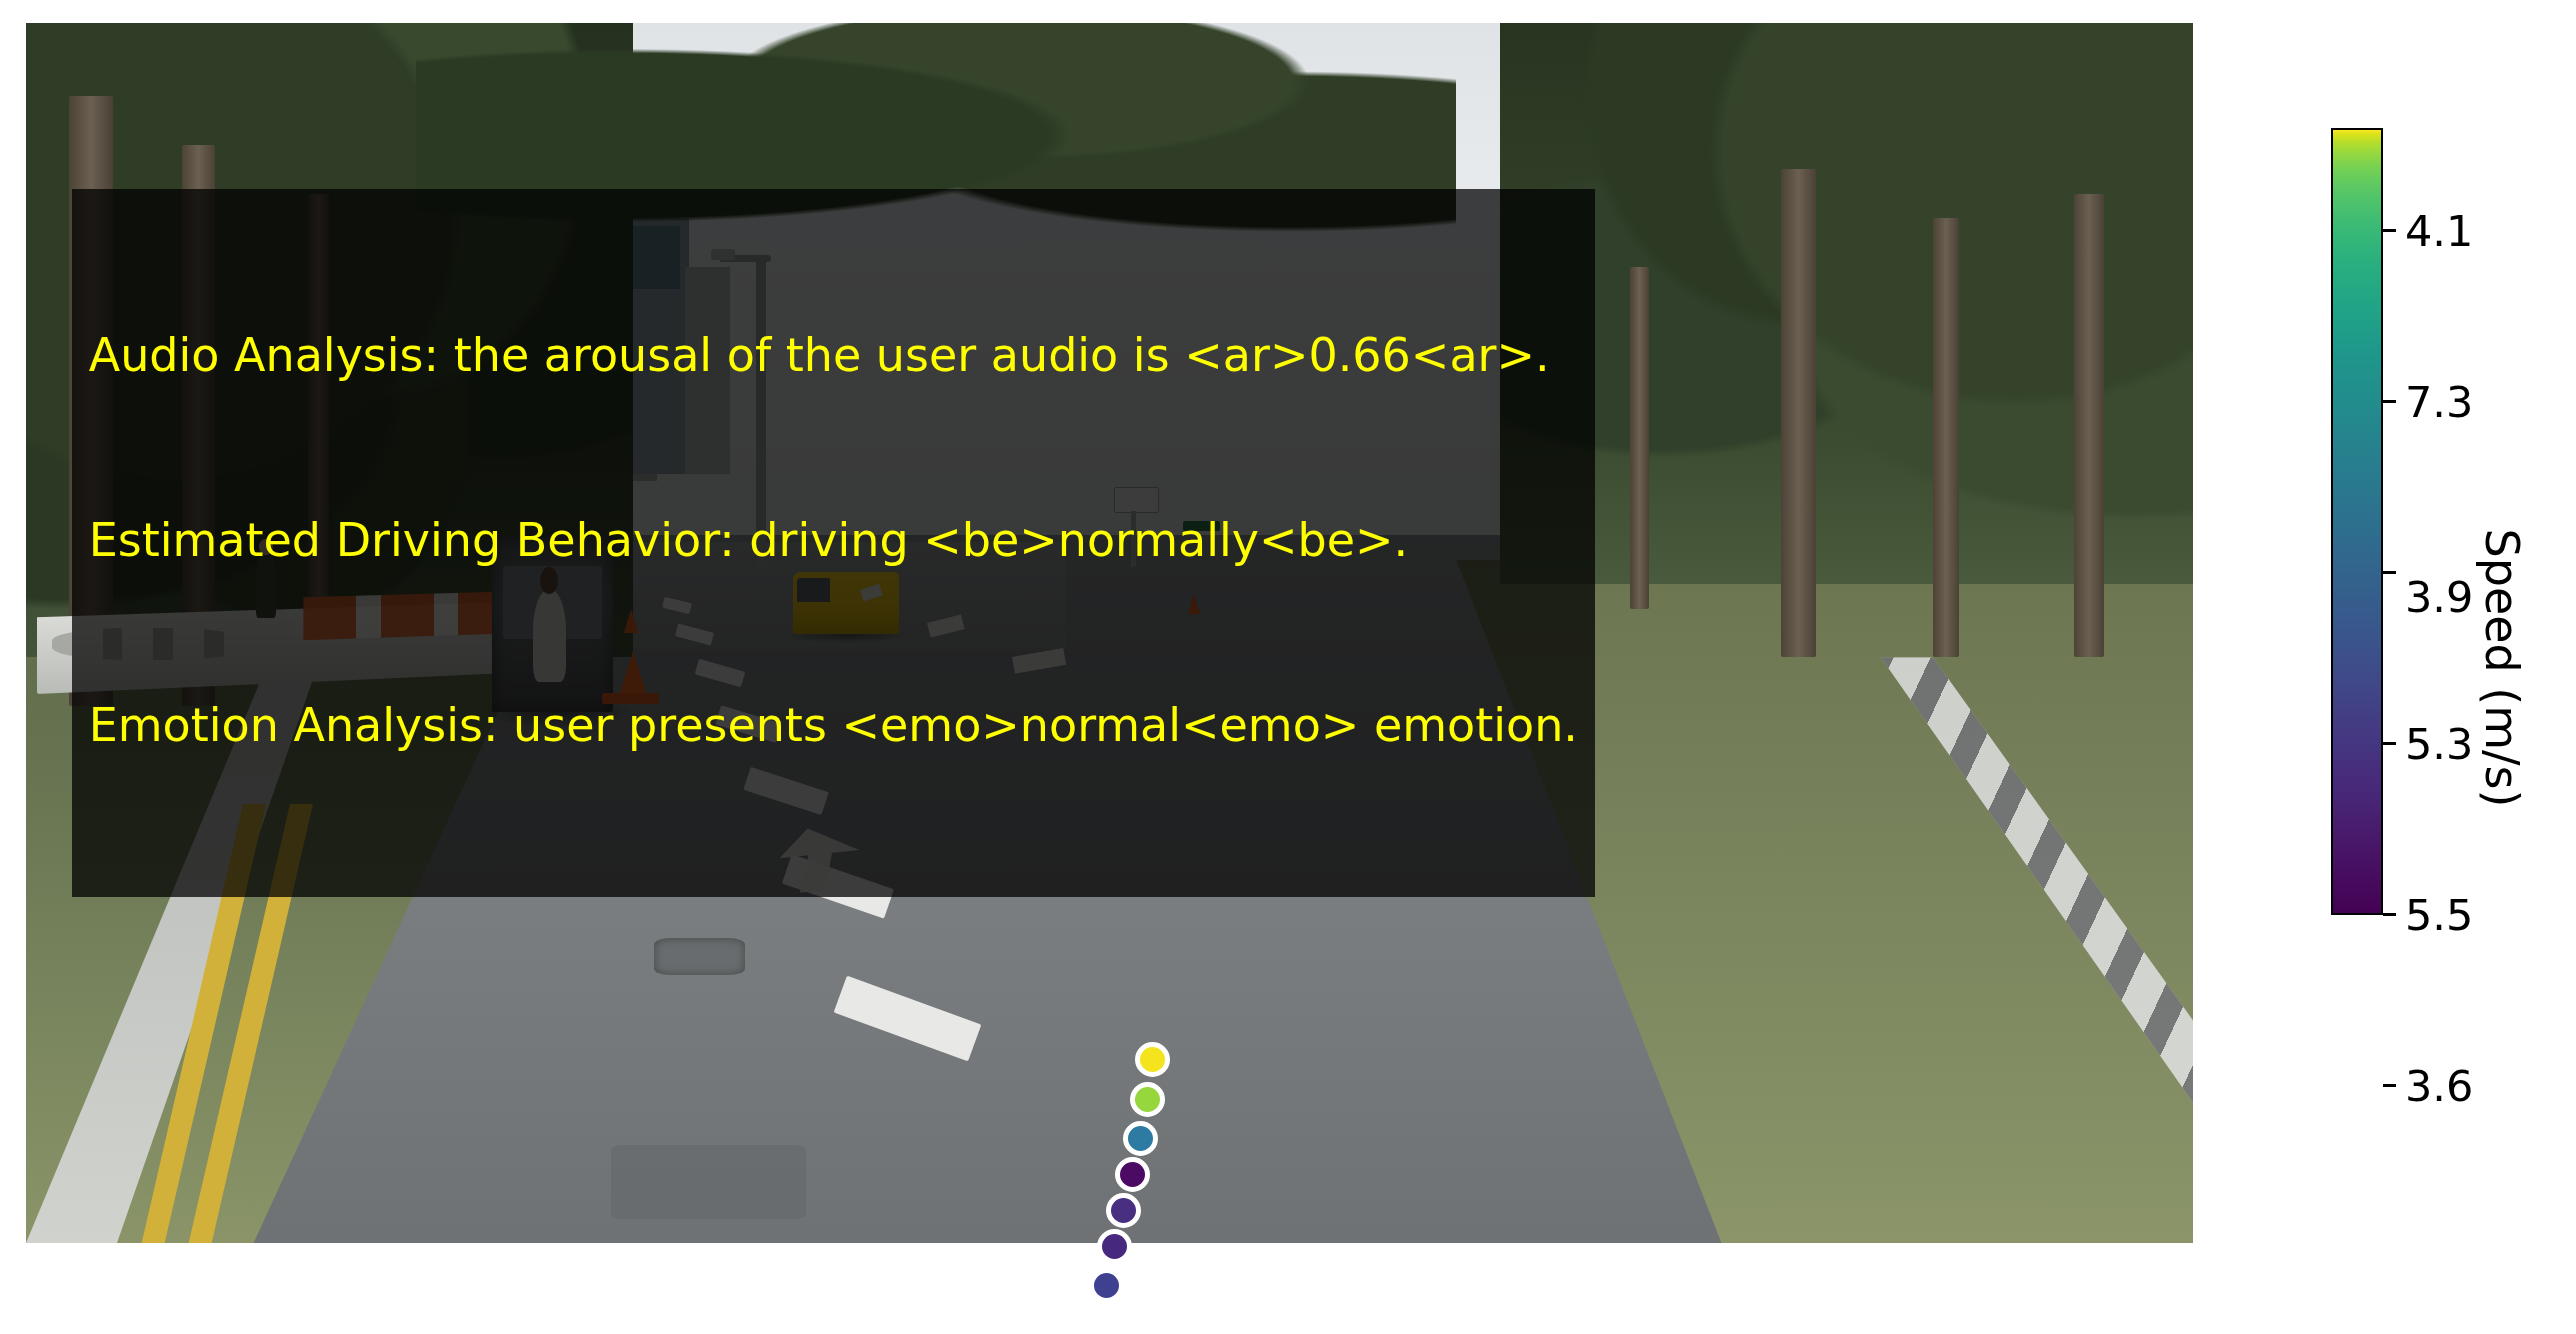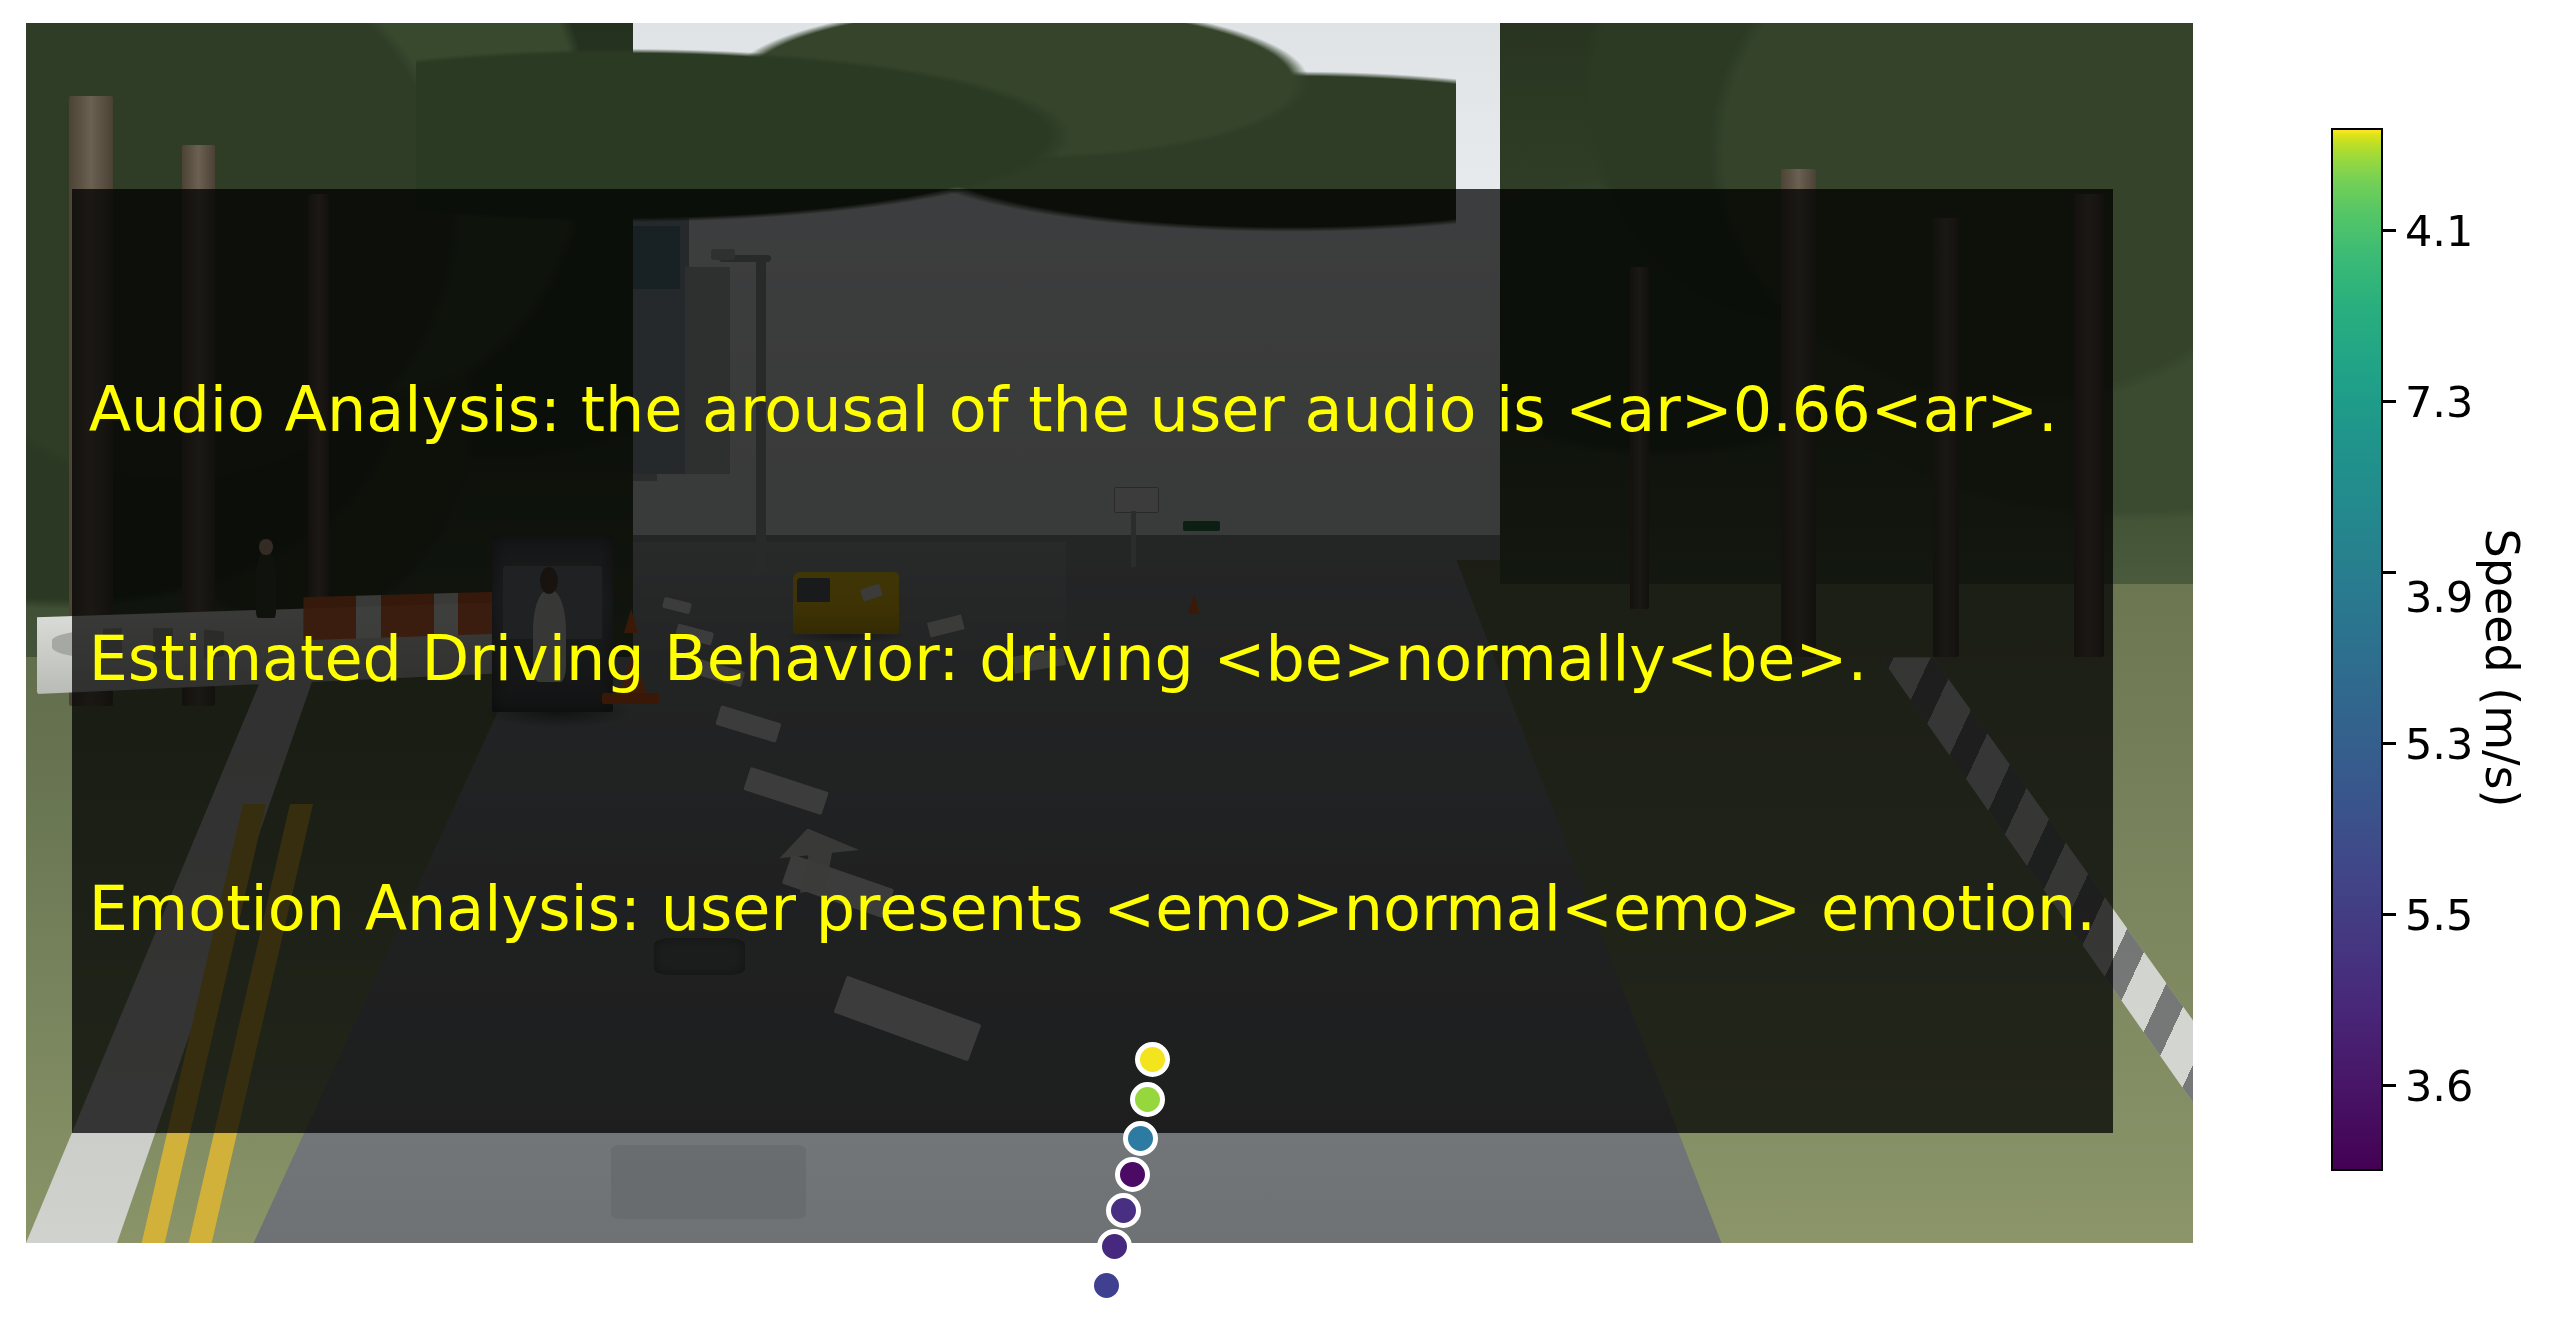--- a/index.html
+++ b/index.html
@@ -306,41 +306,41 @@
     left: 46px;
     top: 42px;
     padding: 13px 16.7px 15px 16.7px;
     font-size: 46px;
     color: #ff0000;
   }
   #analysisBox {
     left: 46px;
     top: 166px;
     padding: 13px 16.7px 16.7px 16.7px;
-    font-size: 62px;
+    font-size: 46px;
     color: #ffff00;
     line-height: 1.34;
   }
   .ov-line { display:block; }
 
   
   .traj-dot {
     position: absolute;
     border-radius: 50%;
     border: 5.6px solid #ffffff;
     box-sizing: border-box;
   }
 
   
   .cbar-wrap {
     position:absolute;
     left: 2331px;
     top: 128px;
     width: 52px;
-    height: 1043px;
+    height: 787px;
   }
   .cbar {
     position:absolute;
     left:0; top:0; width:100%; height:100%;
     border: 2.8px solid #000000;
     box-sizing: border-box;
     background: linear-gradient(to top,
       #440154 0%,
       #481567 8%,
       #482677 15%,

